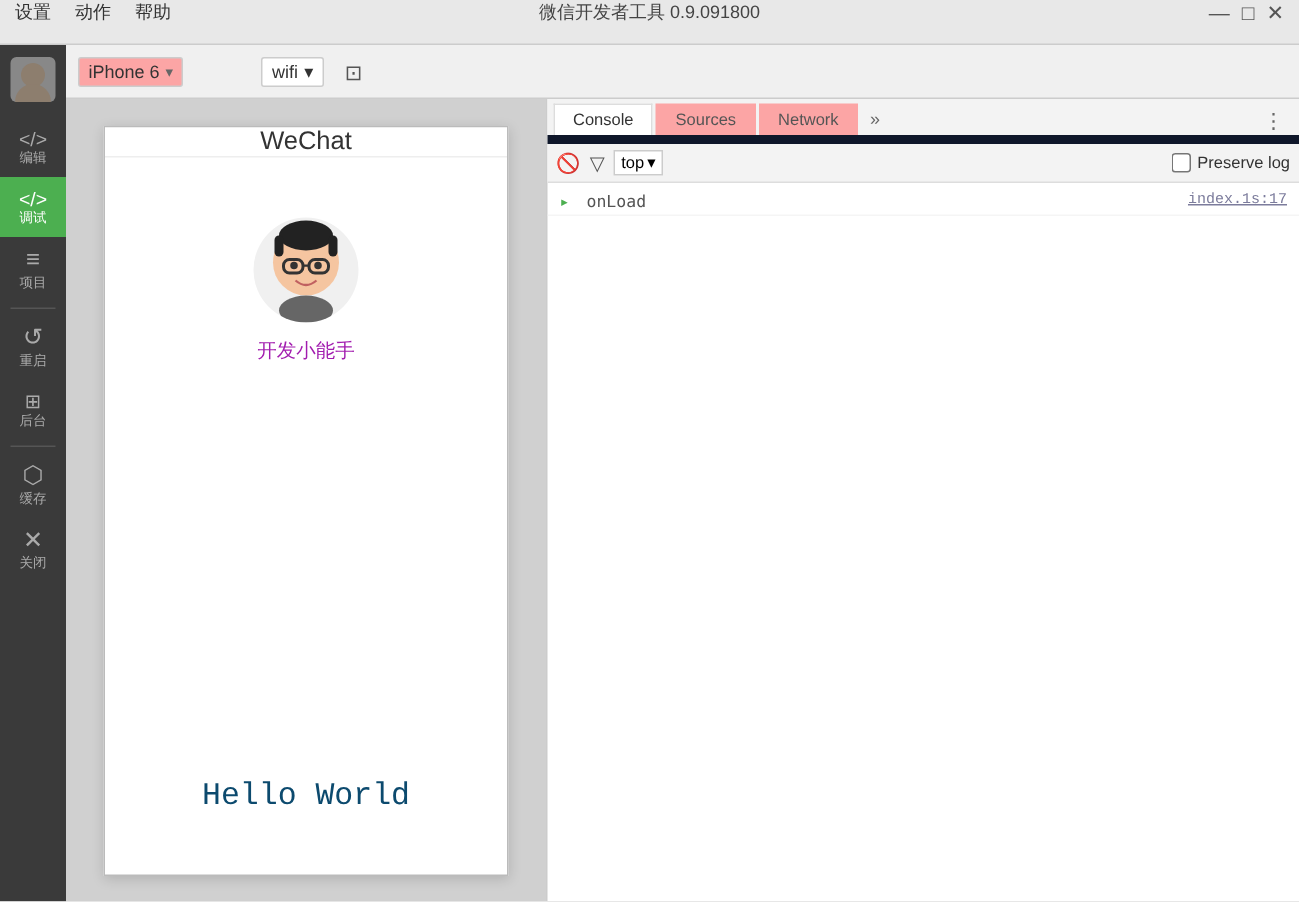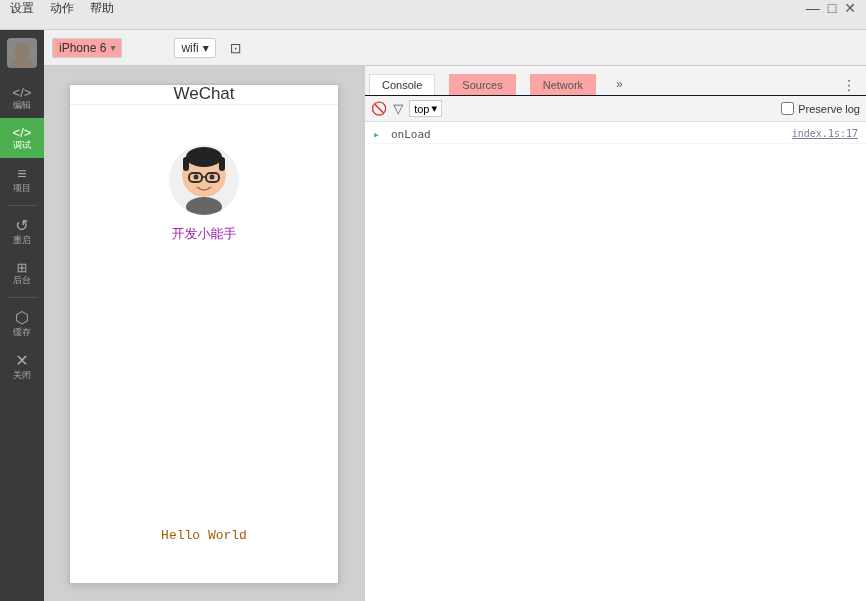--- a/index.html
+++ b/index.html
@@ -155,38 +155,37 @@
       width: 70px;
       height: 70px;
       border-radius: 50%;
       overflow: hidden;
       background: #f0f0f0;
       display: flex;
       align-items: center;
       justify-content: center;
     }
     .phone-username { font-size: 13px; color: #a21caf; }
-    .phone-hello { font-size: 13px; color: #a16207; font-family: 'Courier New', monospace; }
+    .phone-hello { font-size: 21px; color: #0c4a6e; font-family: 'Courier New', monospace; }
 
     
     .devtools-panel {
       flex: 1;
       display: flex;
       flex-direction: column;
       background: #fff;
       border-left: 1px solid #ccc;
     }
     .devtools-tabs {
       height: 30px;
       background: #f3f3f3;
-      border-bottom: 1px solid #0f172a;
+      border-bottom: 6px solid #0f172a;
       display: flex;
       align-items: flex-end;
       padding-left: 4px;
-      gap: 12px;
     }
     .devtools-tab {
       padding: 4px 12px;
       font-size: 11px;
       color: #555;
       cursor: pointer;
       border: 1px solid transparent;
       border-bottom: none;
       margin-right: 2px;
       background: #fca5a5;
@@ -229,31 +228,32 @@
     }
     .console-line {
       display: flex;
       align-items: flex-start;
       padding: 2px 8px;
       border-bottom: 1px solid #f5f5f5;
       gap: 8px;
     }
     .console-arrow { color: #4caf50; font-size: 11px; width: 10px; flex-shrink: 0; }
     .console-text { color: #555; flex: 1; }
-    .console-location { color: #7c7c9c; text-decoration: underline; cursor: pointer; margin-left: auto; font-size: 10px; }
+    .console-location { color: #7c7c9c; text-decoration: underline; cursor: pointer; margin-left: auto; font-size: 10px; font-family: Liberation Mono, monospace; }
   </style>
 </head>
 <body>
 
 <div class="title-bar">
   <div class="title-bar-menus">
     <span>设置</span>
     <span>动作</span>
     <span>帮助</span>
   </div>
+  <span class="title-bar-title">微信开发者工具 0.9.091800</span>
   <div class="title-bar-controls">
     <span>—</span>
     <span>□</span>
     <span>✕</span>
   </div>
 </div>
 
 <div class="main-layout">
 
   <div class="sidebar">

